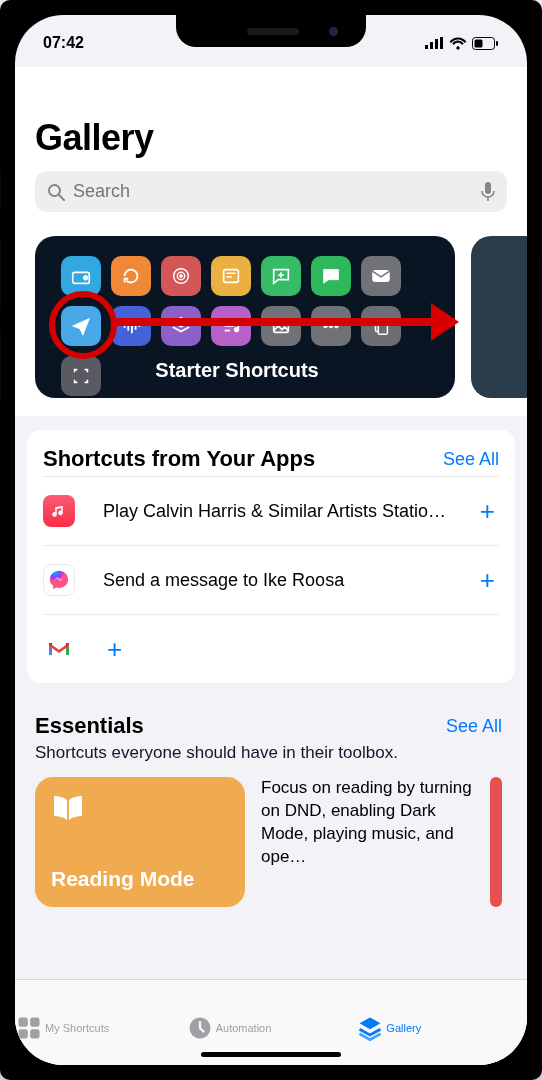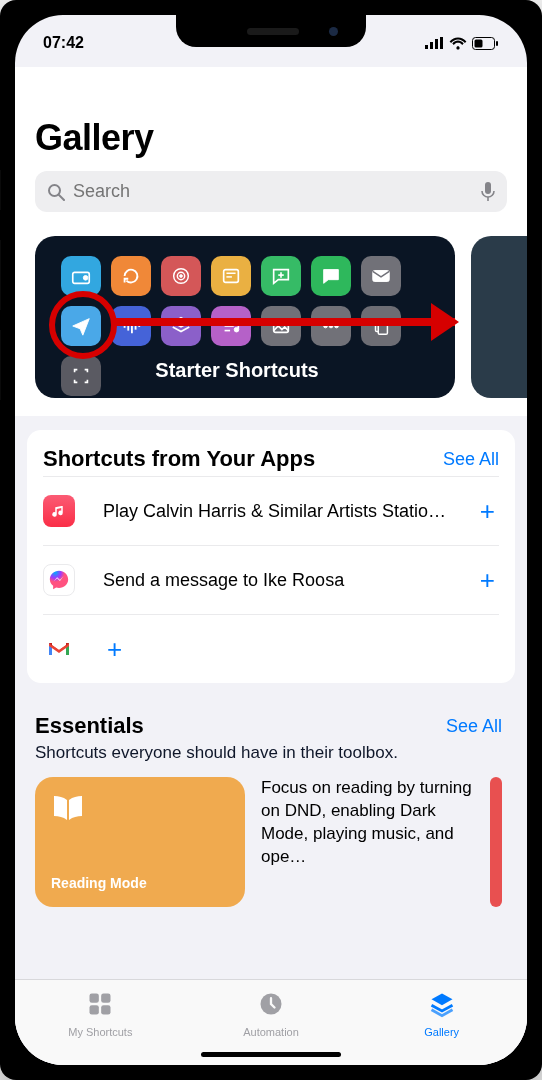--- a/index.html
+++ b/index.html
@@ -6,21 +6,21 @@
   body {
     font-family: -apple-system, BlinkMacSystemFont, "Segoe UI", Helvetica, Arial, sans-serif;
     background: #f0f0f0;
     display: flex;
     justify-content: center;
   }
   .phone {
     width: 542px;
     height: 1080px;
     background: #000;
-    border-radius: 16px;
+    border-radius: 10px;
     padding: 15px;
     position: relative;
     box-shadow: 0 20px 40px rgba(0,0,0,0.3);
   }
   .side-btn { position:absolute; background:#0a0a0a; }
   .sb-left1 { left:-3px; top:170px; width:4px; height:40px; border-radius:3px 0 0 3px;}
   .sb-left2 { left:-3px; top:240px; width:4px; height:70px; border-radius:3px 0 0 3px;}
   .sb-left3 { left:-3px; top:330px; width:4px; height:70px; border-radius:3px 0 0 3px;}
   .sb-right { right:-3px; top:260px; width:4px; height:100px; border-radius:0 3px 3px 0;}
   .screen {
@@ -131,30 +131,30 @@
   .plus { color:#007aff; font-size:26px; font-weight:300; padding:0 4px;}
   .essentials-sub { color:#0f172a; font-size:17px; margin-top:4px;}
   .ess-row { display:flex; gap:16px; margin-top:14px; padding-bottom:14px; overflow:hidden;}
   .ess-card {
     flex:0 0 210px; height:130px; border-radius:18px;
     padding:16px; position:relative;
     display:flex;flex-direction:column;justify-content:space-between;
   }
   .ess-card.orange{ background:#f0aa4f;}
   .ess-card.red{ background:#e85050;}
-  .ess-card-title { color:#fff; font-weight:700; font-size:14px;}
+  .ess-card-title { color:#fff; font-weight:700; font-size:21px;}
   .ess-desc { flex:1; font-size:17px; color:#000; line-height:1.35;}
   .tabbar {
     position:absolute; bottom:0; left:0; right:0;
     height:86px;
     background:#f9f9f9;
     border-top:1px solid #d8d8db;
     display:flex;
   }
-  .tab { flex:1; display:flex; flex-direction:column; align-items:center; justify-content:flex-start; padding-top:10px; gap:8px; color:#a0a0a5; font-size:11px;}
+  .tab { flex:1; display:flex; flex-direction:row; align-items:center; justify-content:flex-start; padding-top:10px; gap:2px; color:#a0a0a5; font-size:11px;}
   .tab.active { color:#007aff;}
   .tab svg{width:28px;height:28px;}
   .home-ind{ position:absolute; bottom:8px; left:50%; transform:translateX(-50%); width:140px;height:5px;background:#000;border-radius:3px;}
   svg{display:block;}
 </style>
 </head>
 <body>
 
 <div class="phone">
   <div class="side-btn sb-left1"></div>

